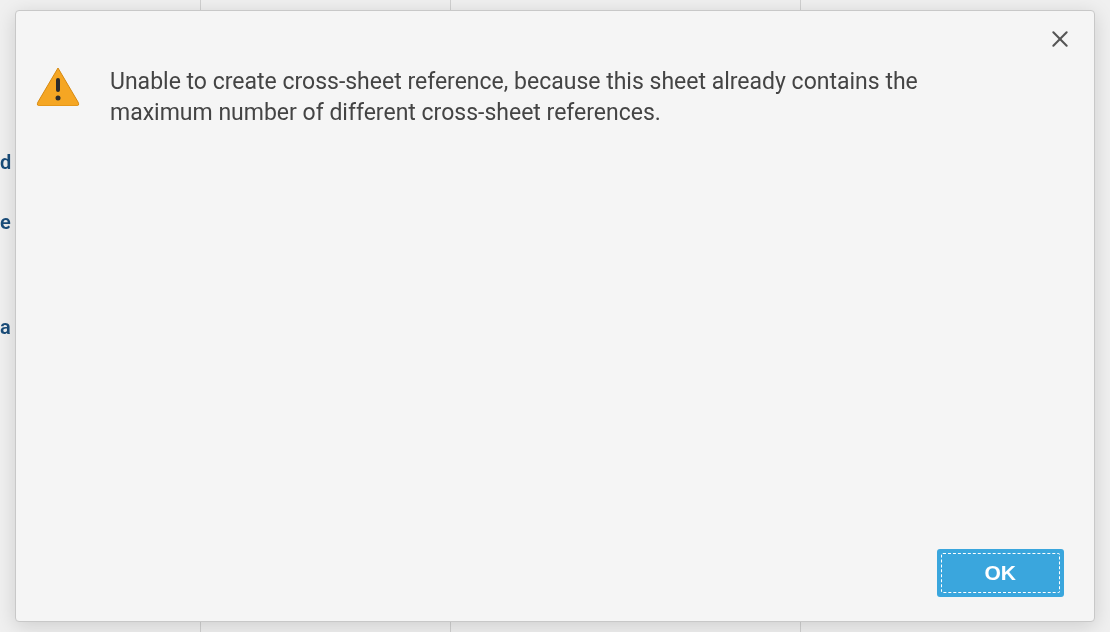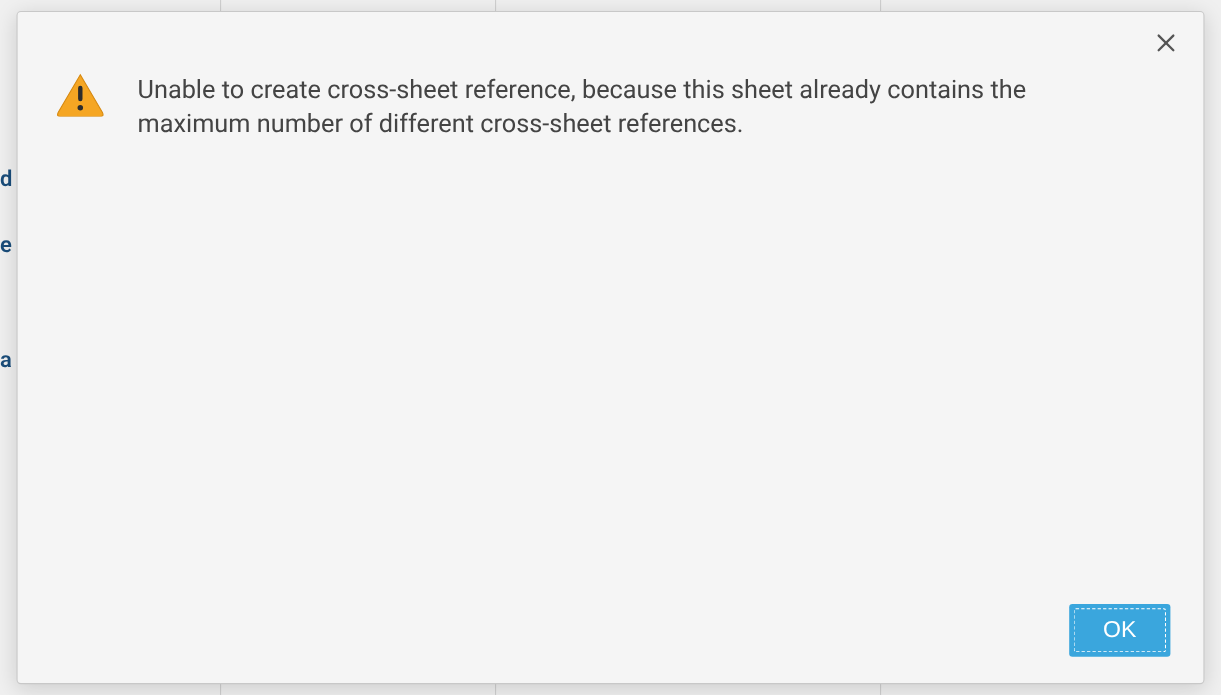--- a/index.html
+++ b/index.html
@@ -57,21 +57,21 @@
       align-items: center;
       justify-content: center;
     }
     .close-btn svg {
       width: 20px;
       height: 20px;
     }
     .dialog-content {
       display: flex;
       align-items: flex-start;
-      padding: 55px 40px 40px 35px;
+      padding: 55px 40px 40px 20px;
     }
     .warn-icon {
       flex: 0 0 auto;
       width: 44px;
       height: 40px;
       margin-right: 30px;
     }
     .message {
       color: #444;
       font-size: 23px;
@@ -82,23 +82,23 @@
     .dialog-footer {
       position: absolute;
       bottom: 24px;
       right: 30px;
     }
     .ok-btn {
       background: #3aa6dd;
       color: #fff;
       border: none;
       border-radius: 3px;
-      padding: 12px 31px;
+      padding: 12px 48px;
       font-size: 21px;
-      font-weight: 400;
+      font-weight: 700;
       cursor: pointer;
       position: relative;
     }
     .ok-btn::after {
       content: "";
       position: absolute;
       top: 4px;
       left: 4px;
       right: 4px;
       bottom: 4px;

